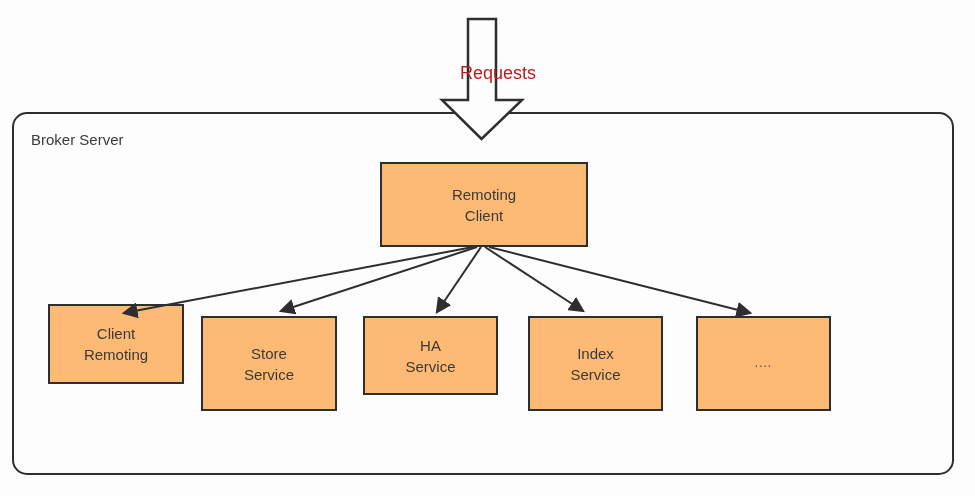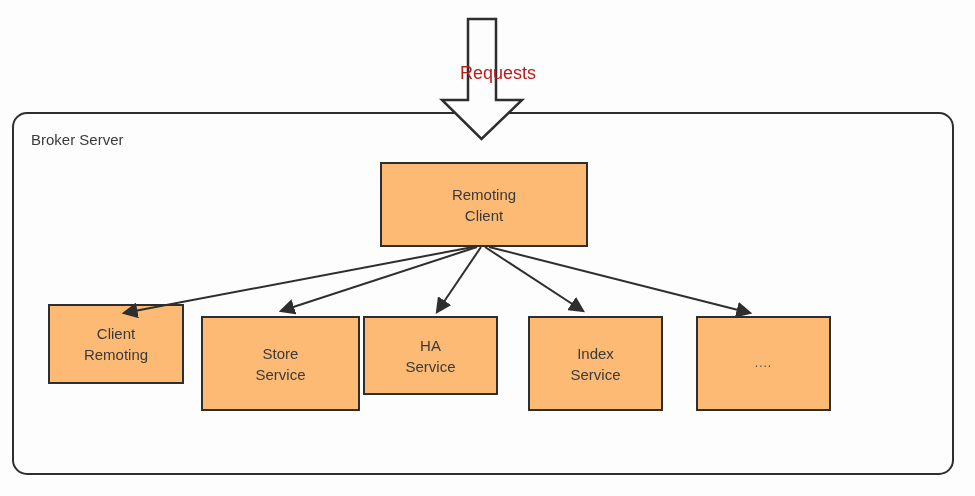--- a/index.html
+++ b/index.html
@@ -48,21 +48,21 @@
   }
   .node .label {
     text-align: center;
     font-size: 15px;
     color: #3a3a3a;
     line-height: 21px;
   }
   .node .label span { display: block; }
   .remoting-box  { left: 380px; top: 162px; width: 208px; height: 85px; }
   .svc-0 { left: 48px;  top: 304px; width: 136px; height: 80px; }
-  .svc-1 { left: 201px; top: 316px; width: 159px; height: 95px; }
+  .svc-1 { left: 201px; top: 316px; width: 136px; height: 95px; }
   .svc-2 { left: 363px; top: 316px; width: 135px; height: 79px; }
   .svc-3 { left: 528px; top: 316px; width: 135px; height: 95px; justify-content: center; }
   .svc-4 { left: 696px; top: 316px; width: 135px; height: 95px; }
   .svc-4 .label { font-size: 12px; letter-spacing: 1px; color: #4a4a4a; }
   
   #connector-layer {
     position: absolute;
     left: 0; top: 0;
     width: 975px; height: 496px;
     z-index: 3;

